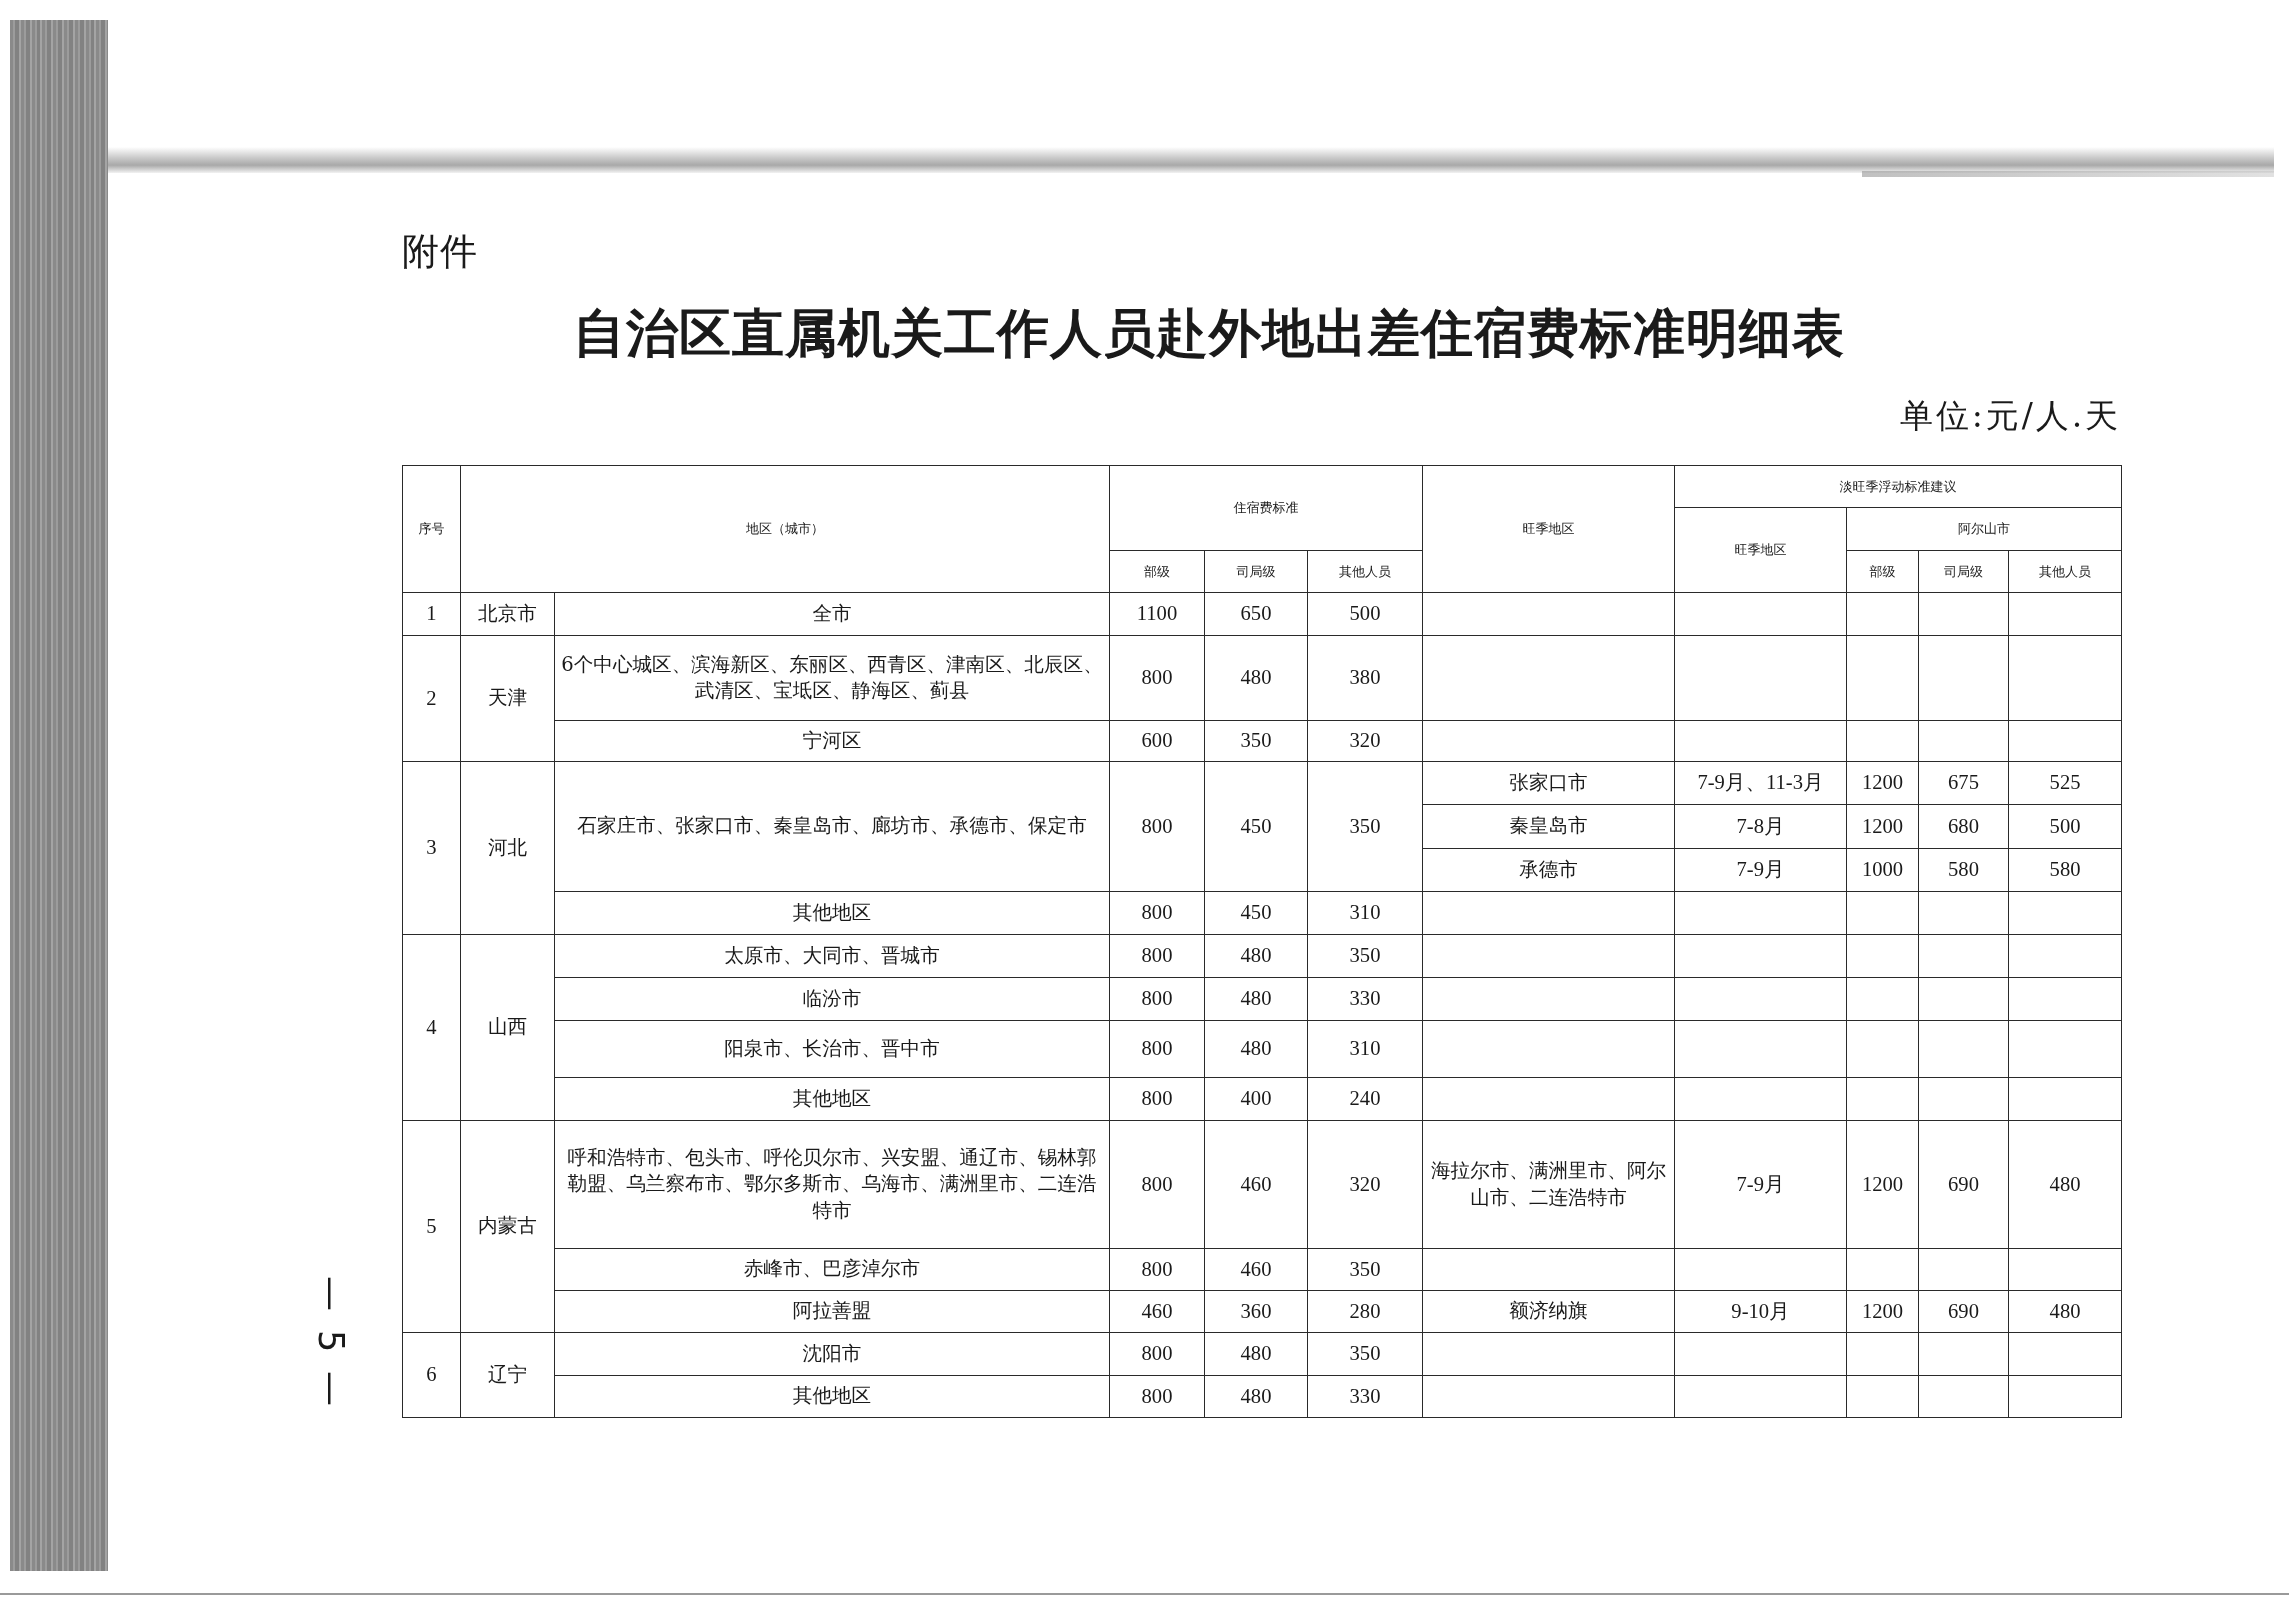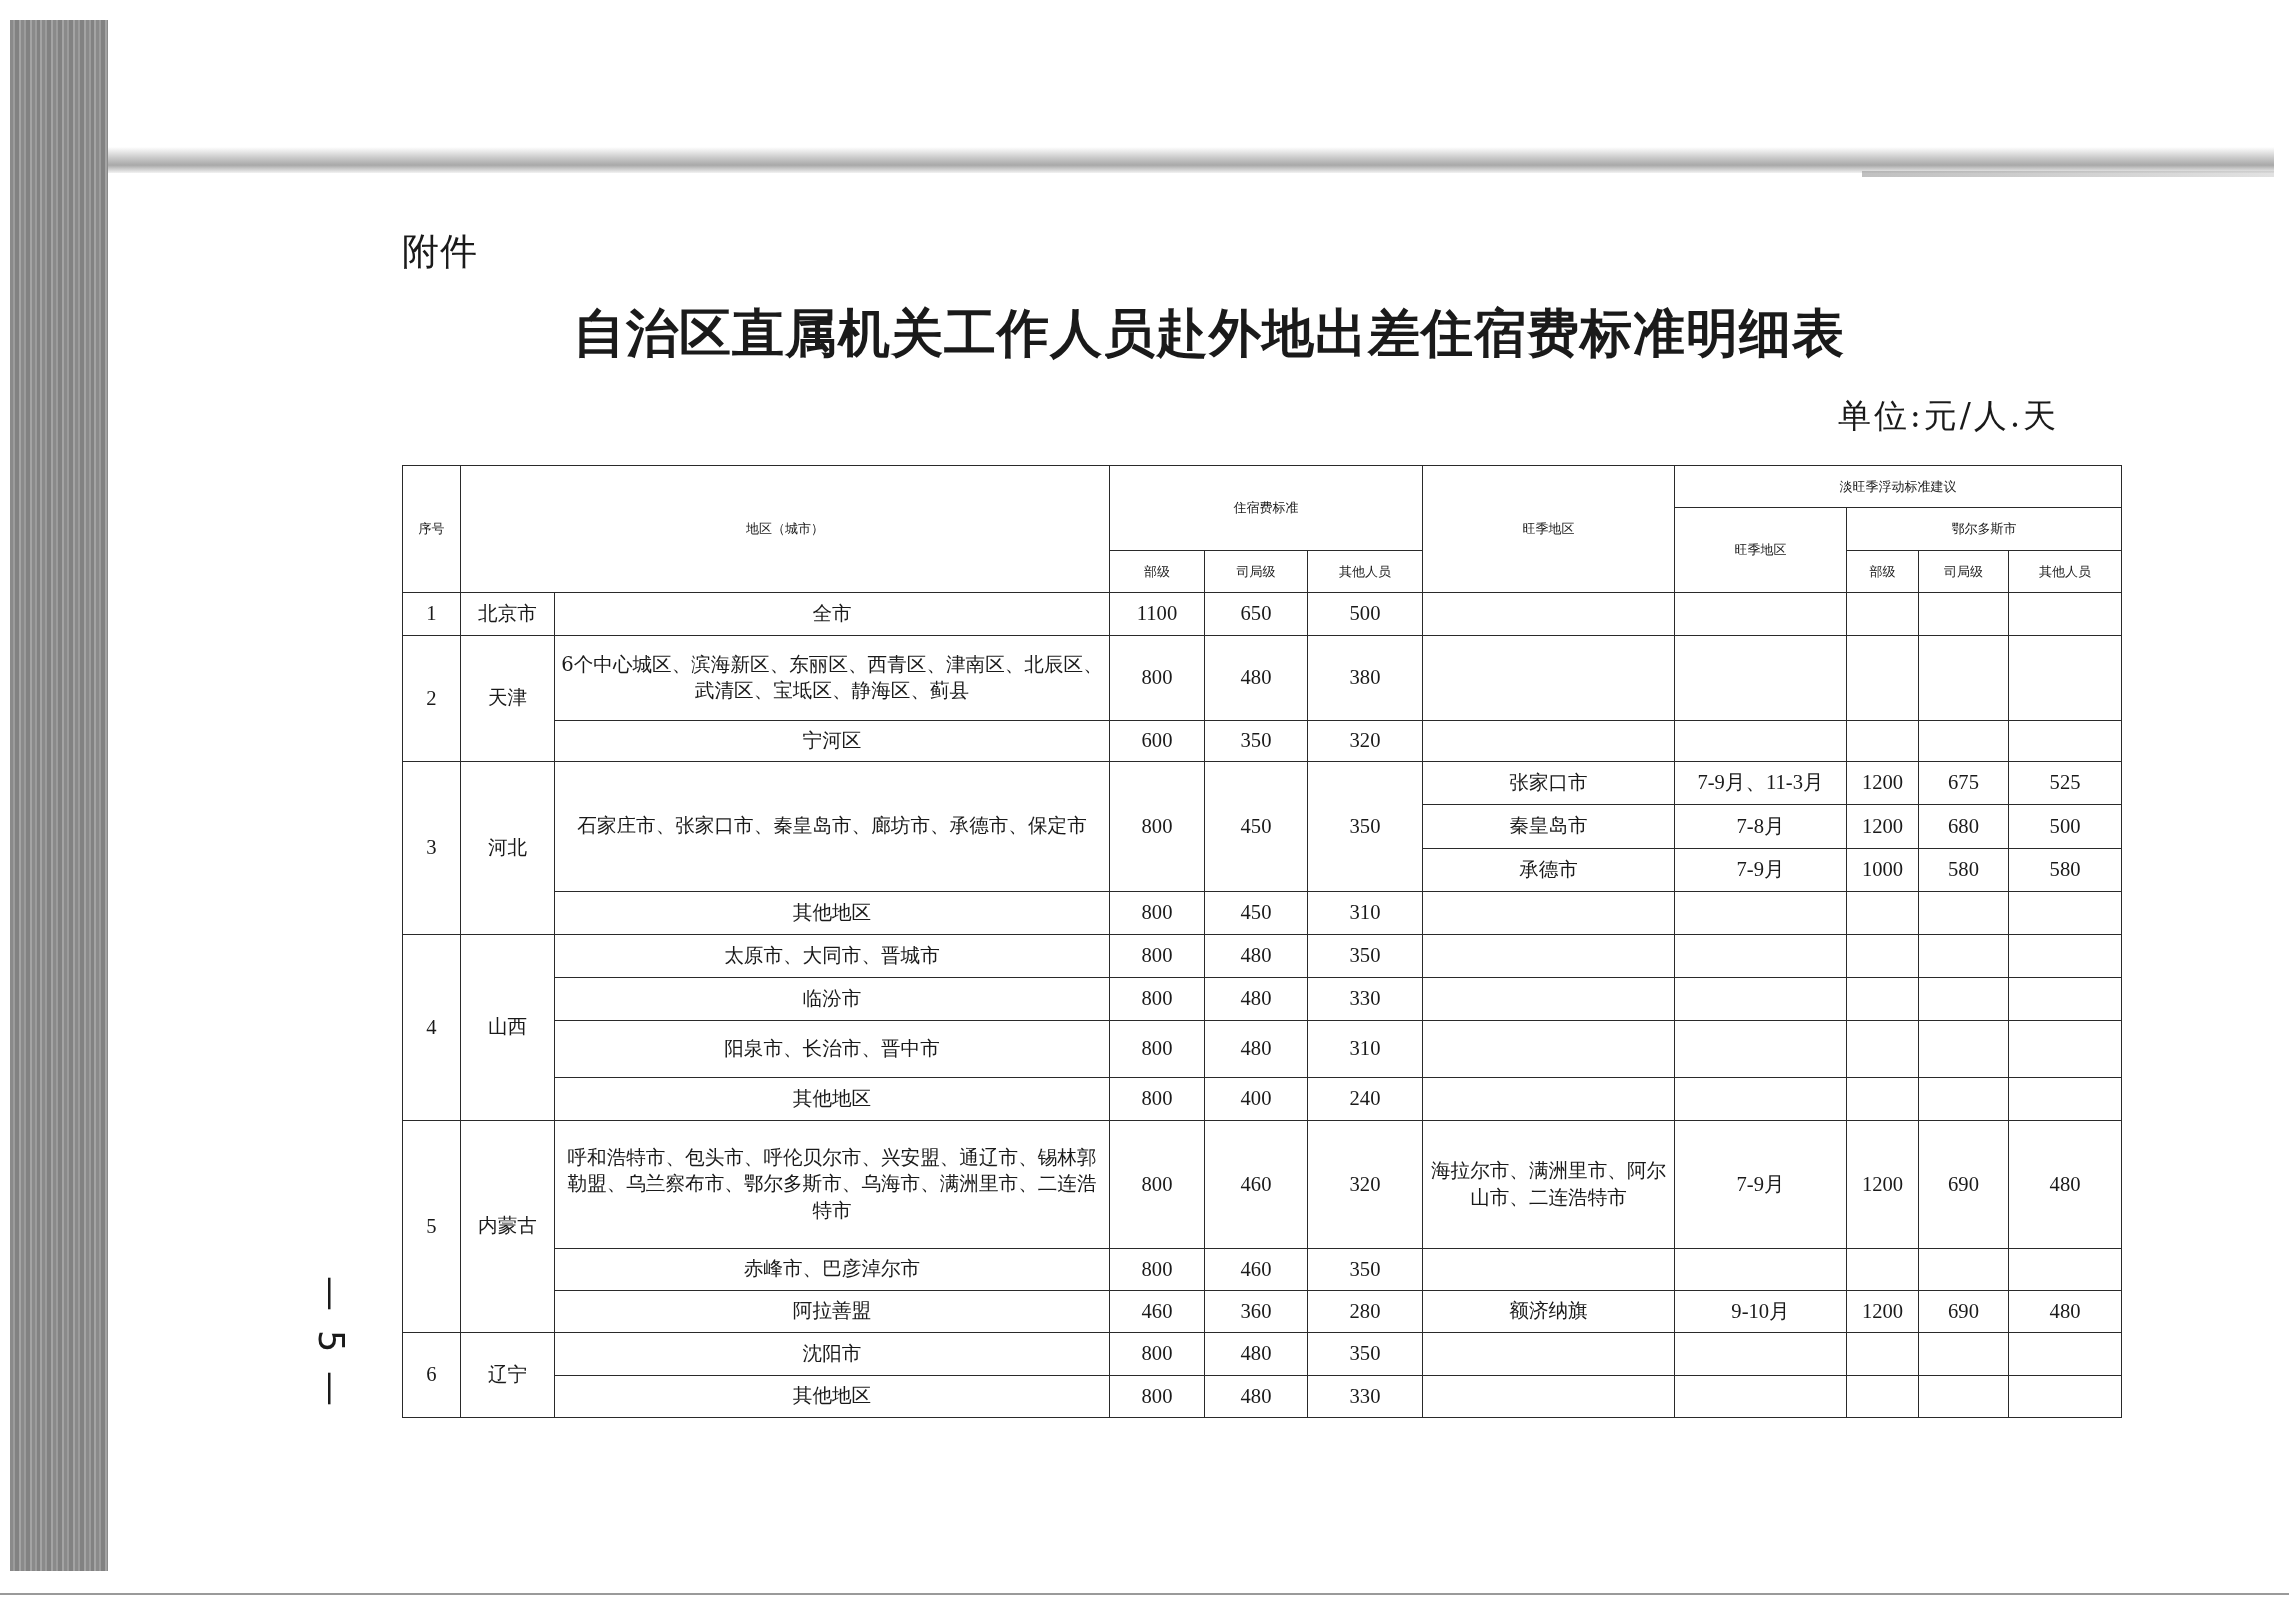--- a/index.html
+++ b/index.html
@@ -26,21 +26,21 @@
   .attach-label {
     position:absolute; left:402px; top:227px; font-size:37px;
     font-family:Liberation Sans, sans-serif; letter-spacing:1px;
   }
   .doc-title {
     position:absolute; left:573px; top:299px; width:1372px;
     font-size:52px; font-weight:bold; letter-spacing:1px; white-space:nowrap;
     font-family:"DejaVu Sans","Liberation Sans",sans-serif;
   }
   .unit-label {
-    position:absolute; left:1838px; top:394px; font-size:33px; letter-spacing:2.9px; white-space:nowrap;
+    position:absolute; left:1900px; top:394px; font-size:33px; letter-spacing:2.9px; white-space:nowrap;
   }
   .page-number {
     position:absolute; left:312px; top:1264px; width:39px; height:157px;
     display:flex; align-items:center; justify-content:center;
   }
   .page-number span {
     display:block; transform:rotate(90deg); font-size:35px; white-space:nowrap;
     font-family:"DejaVu Sans","Liberation Sans",sans-serif; letter-spacing:3.9px;
   }
   table.main {
@@ -88,21 +88,21 @@
   <thead>
     <tr style="height:42px">
       <th rowspan="3">序号</th>
       <th rowspan="3" colspan="2">地区（城市）</th>
       <th rowspan="2" colspan="3">住宿费标准</th>
       <th rowspan="3">旺季地区</th>
       <th colspan="4">淡旺季浮动标准建议</th>
     </tr>
     <tr style="height:43px">
       <th rowspan="2">旺季地区</th>
-      <th colspan="3">鄂尔多斯市</th>
+      <th colspan="3">阿尔山市</th>
     </tr>
     <tr style="height:42px">
       <th>部级</th>
       <th>司局级</th>
       <th>其他人员</th>
       <th>部级</th>
       <th>司局级</th>
       <th>其他人员</th>
     </tr>
   </thead>

